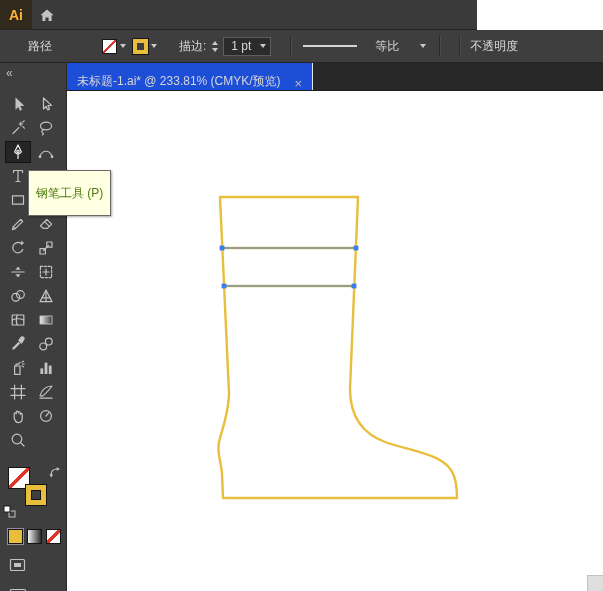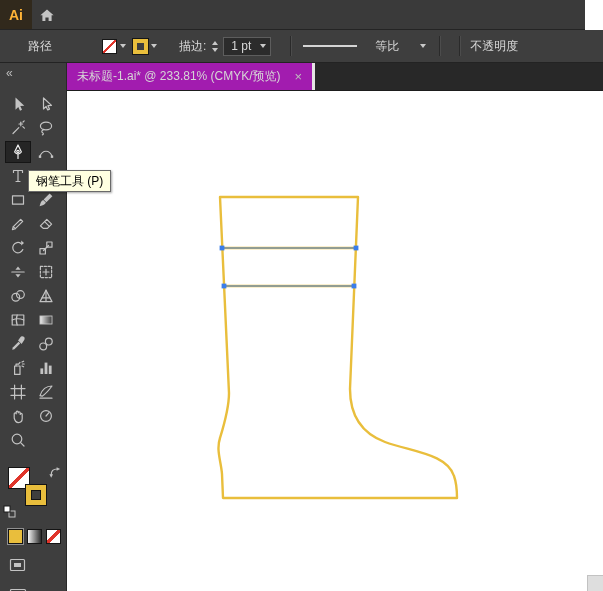--- a/index.html
+++ b/index.html
@@ -2,21 +2,21 @@
 <html><head>
 <meta charset="utf-8">
 <style>
   html,body{margin:0;padding:0;}
   body{
     width:603px;height:591px;overflow:hidden;position:relative;
     background:#ffffff;font-family:"Liberation Sans","DejaVu Sans",sans-serif;
     -webkit-font-smoothing:antialiased;
   }
   
-  .menubar{position:absolute;left:0;top:0;width:585px;height:30px;background:#3a3a3a;
+  .menubar{position:absolute;left:0;top:0;width:477px;height:30px;background:#3a3a3a;
     border-bottom:1px solid #242424;display:flex;align-items:center;box-sizing:border-box;}
   .logo{width:32px;height:29px;background:#31291c;color:#ffb437;font-weight:bold;font-size:14px;
     display:flex;align-items:center;justify-content:center;}
   .home{width:30px;height:29px;display:flex;align-items:center;justify-content:center;}
   .menus{display:flex;margin-left:12px;}
   .menu-item{padding:0 9px;line-height:29px;color:#e3e3e3;font-size:12px;white-space:nowrap;cursor:default;}
   
   .controlbar{position:absolute;left:0;top:30px;width:603px;height:33px;background:#3e3e3e;
     border-bottom:1px solid #232323;display:flex;align-items:center;box-sizing:border-box;
     font-size:12px;color:#d8d8d8;padding-left:28px;white-space:nowrap;overflow:hidden;}
@@ -61,30 +61,30 @@
   .modes{display:flex;gap:4px;margin:8px 0 0 8px;}
   .mode{width:15px;height:15px;border:1px solid #141414;box-sizing:border-box;}
   .mode.color{background:#E9BE3C;outline:1px solid #909090;}
   .mode.grad{background:linear-gradient(90deg,#f2f2f2,#2a2a2a);}
   .mode.none{background:linear-gradient(135deg,#ffffff 42%,#e0352b 42%,#e0352b 58%,#ffffff 58%);}
   .draw-mode{margin:14px 0 0 9px;width:22px;display:flex;}
   .screen-mode{margin:16px 0 0 9px;width:22px;display:flex;}
   
   .tabbar{position:absolute;left:67px;top:63px;right:0;height:28px;background:#282828;
     border-bottom:1px solid #1d1d1d;display:flex;box-sizing:border-box;}
-  .tab{display:flex;align-items:center;background:#a21caf;padding:0 10px;font-size:12px;
-    color:#d6d6d6;border-right:3px solid #e5e5e5;white-space:nowrap;}
+  .tab{display:flex;align-items:flex-end;background:#1d4ed8;padding:0 10px;font-size:12px;
+    color:#d6d6d6;border-right:1px solid #e5e5e5;white-space:nowrap;}
   .tab-close{margin-left:14px;color:#bdbdbd;font-size:13px;line-height:1;}
   
   .canvas{position:absolute;left:67px;top:91px;right:0;bottom:0;background:#ffffff;overflow:hidden;}
   .scroll-corner{position:absolute;right:0;bottom:0;width:16px;height:16px;background:#dedede;
     border-left:1px solid #c2c2c2;border-top:1px solid #c2c2c2;box-sizing:border-box;}
   
-  .tooltip{position:absolute;left:28px;top:170px;z-index:99;background:#ffffe1;color:#000000;
-    font-size:12px;line-height:1;padding:4px 7px;border:1px solid #6a6a6a;white-space:nowrap;
+  .tooltip{position:absolute;left:28px;top:170px;z-index:99;background:#ffffe1;color:#4d7c0f;
+    font-size:12px;line-height:1;padding:16px 7px;border:1px solid #6a6a6a;white-space:nowrap;
     box-shadow:1px 1px 2px rgba(0,0,0,.35);}
 </style>
 </head>
 <body>
 
 <div class="menubar">
   <div class="logo">Ai</div>
   <div class="home">
     <svg class="ic" width="16" height="16" viewBox="0 0 16 16">
       <path class="f" d="M8 2.4 L14.6 8.2 H12.6 V14 H9.6 V10.4 H6.4 V14 H3.4 V8.2 H1.4 Z"></path>

